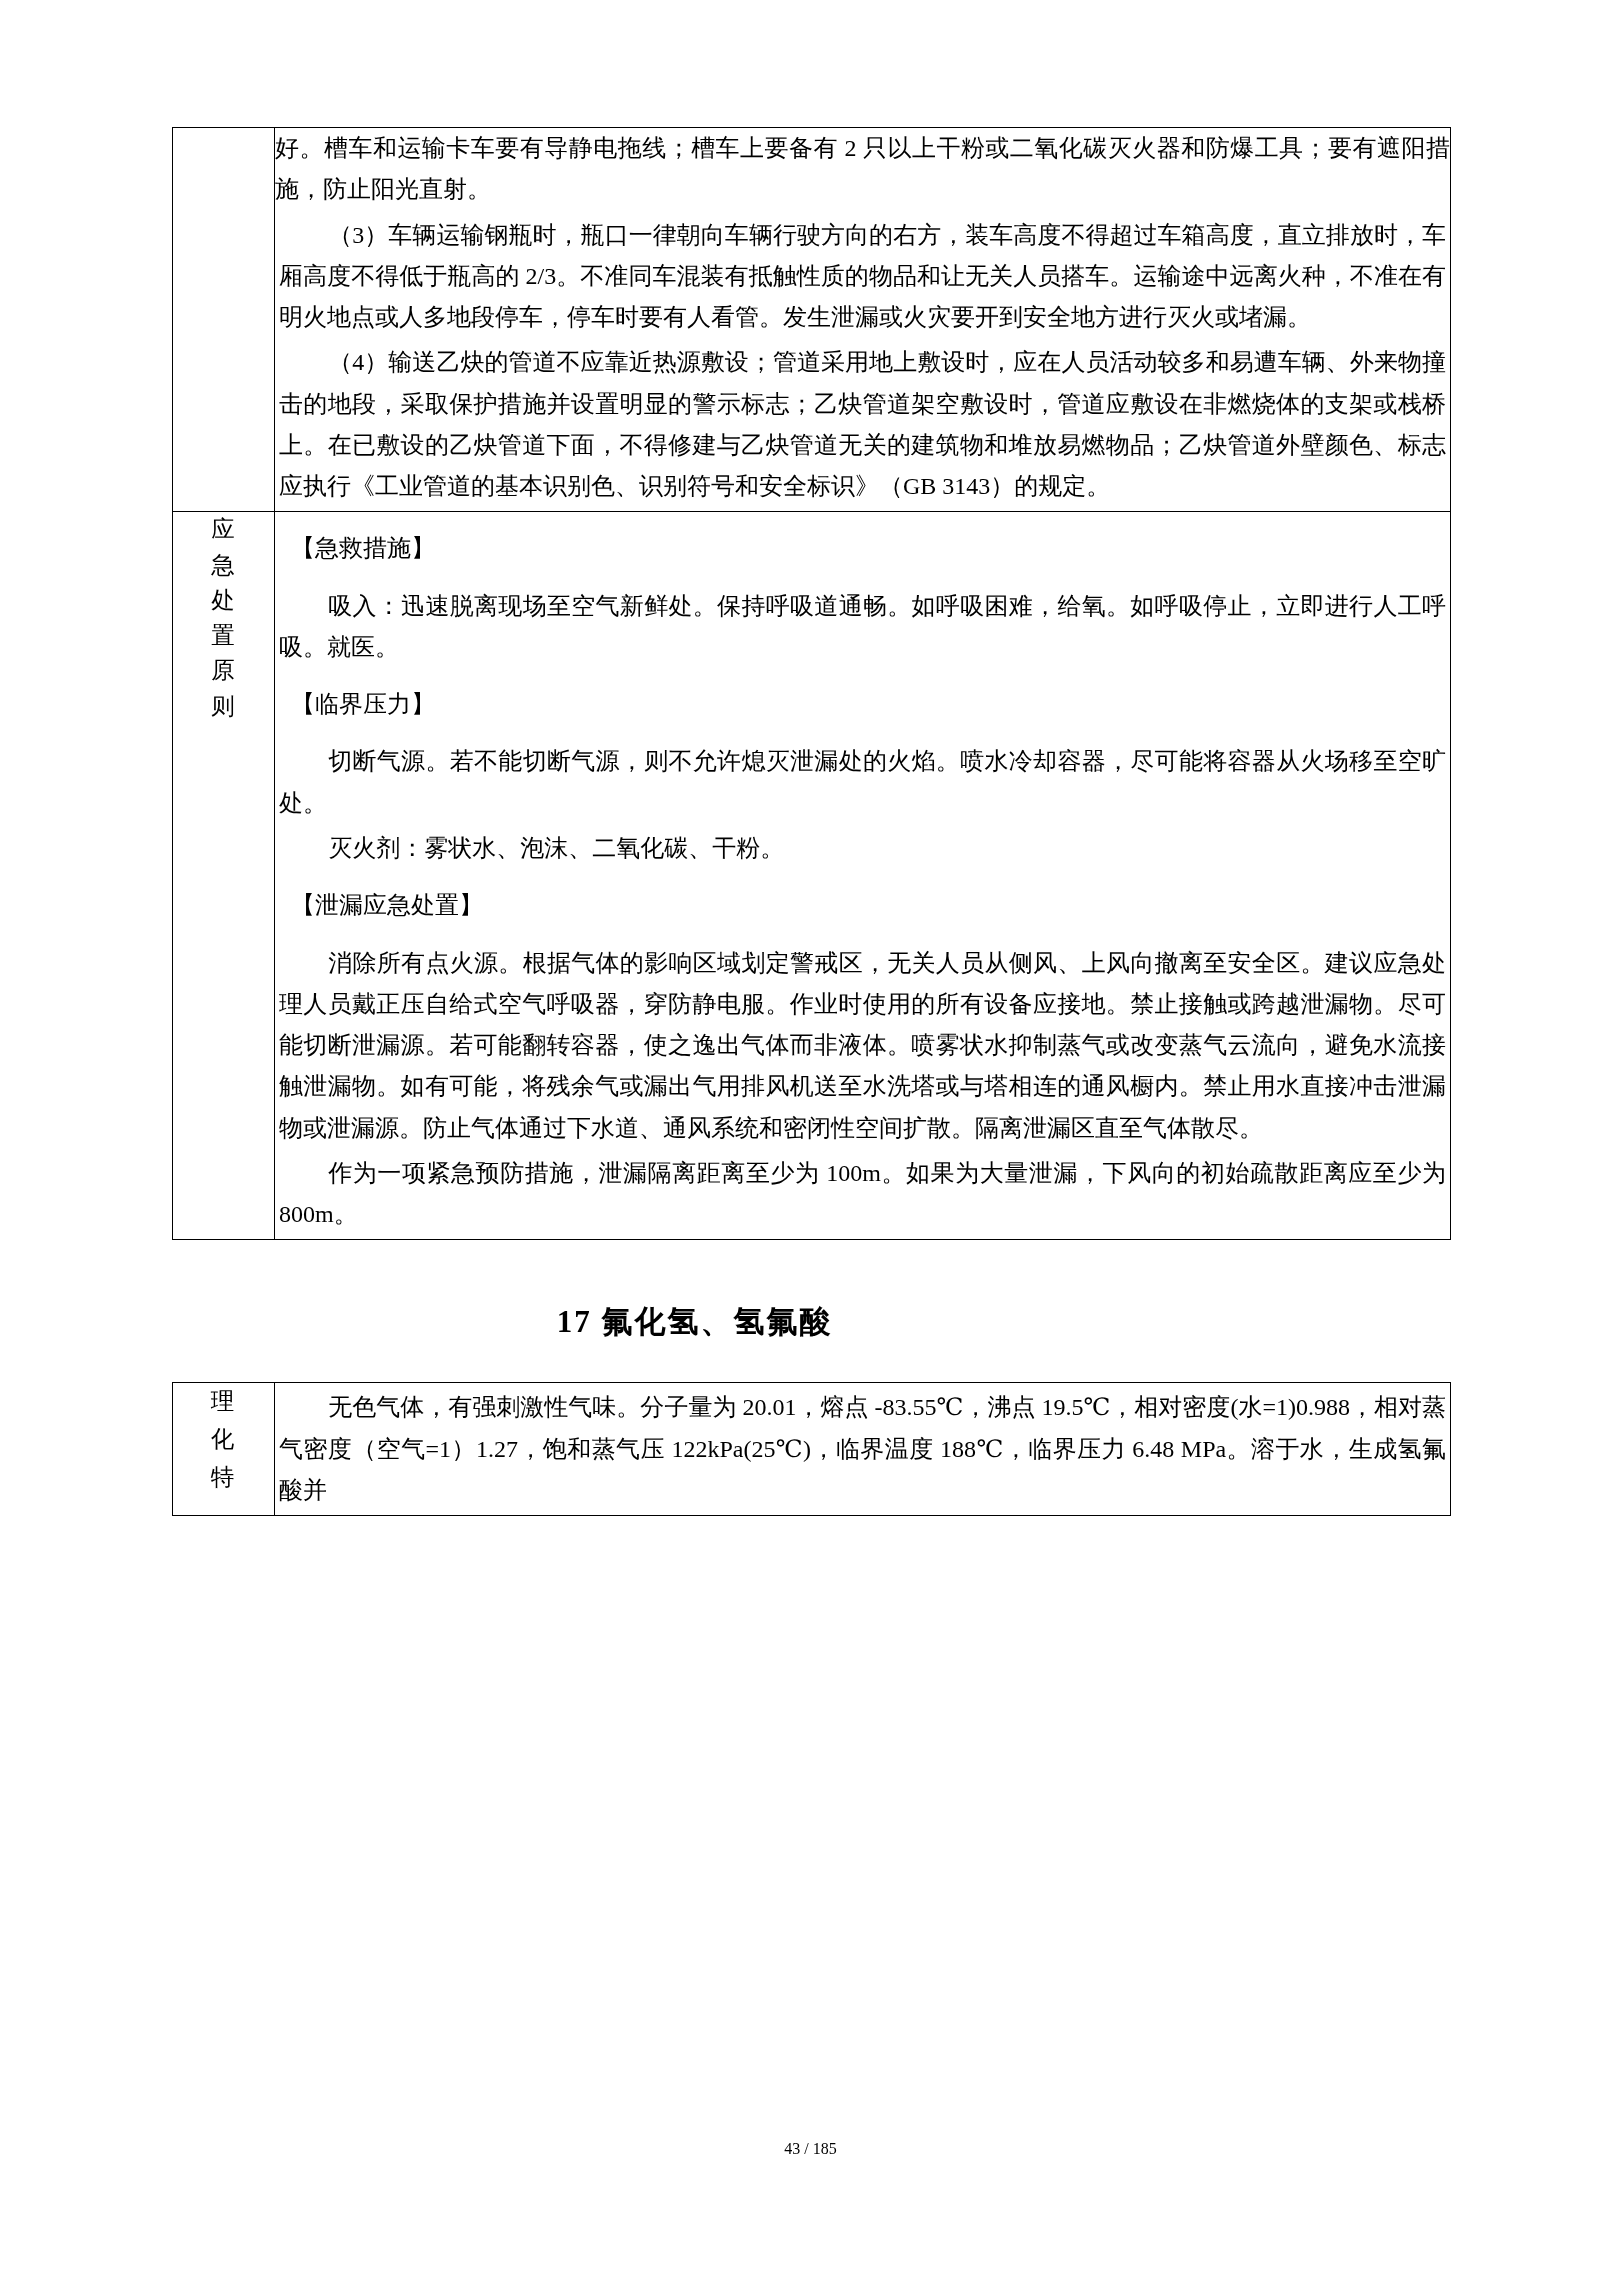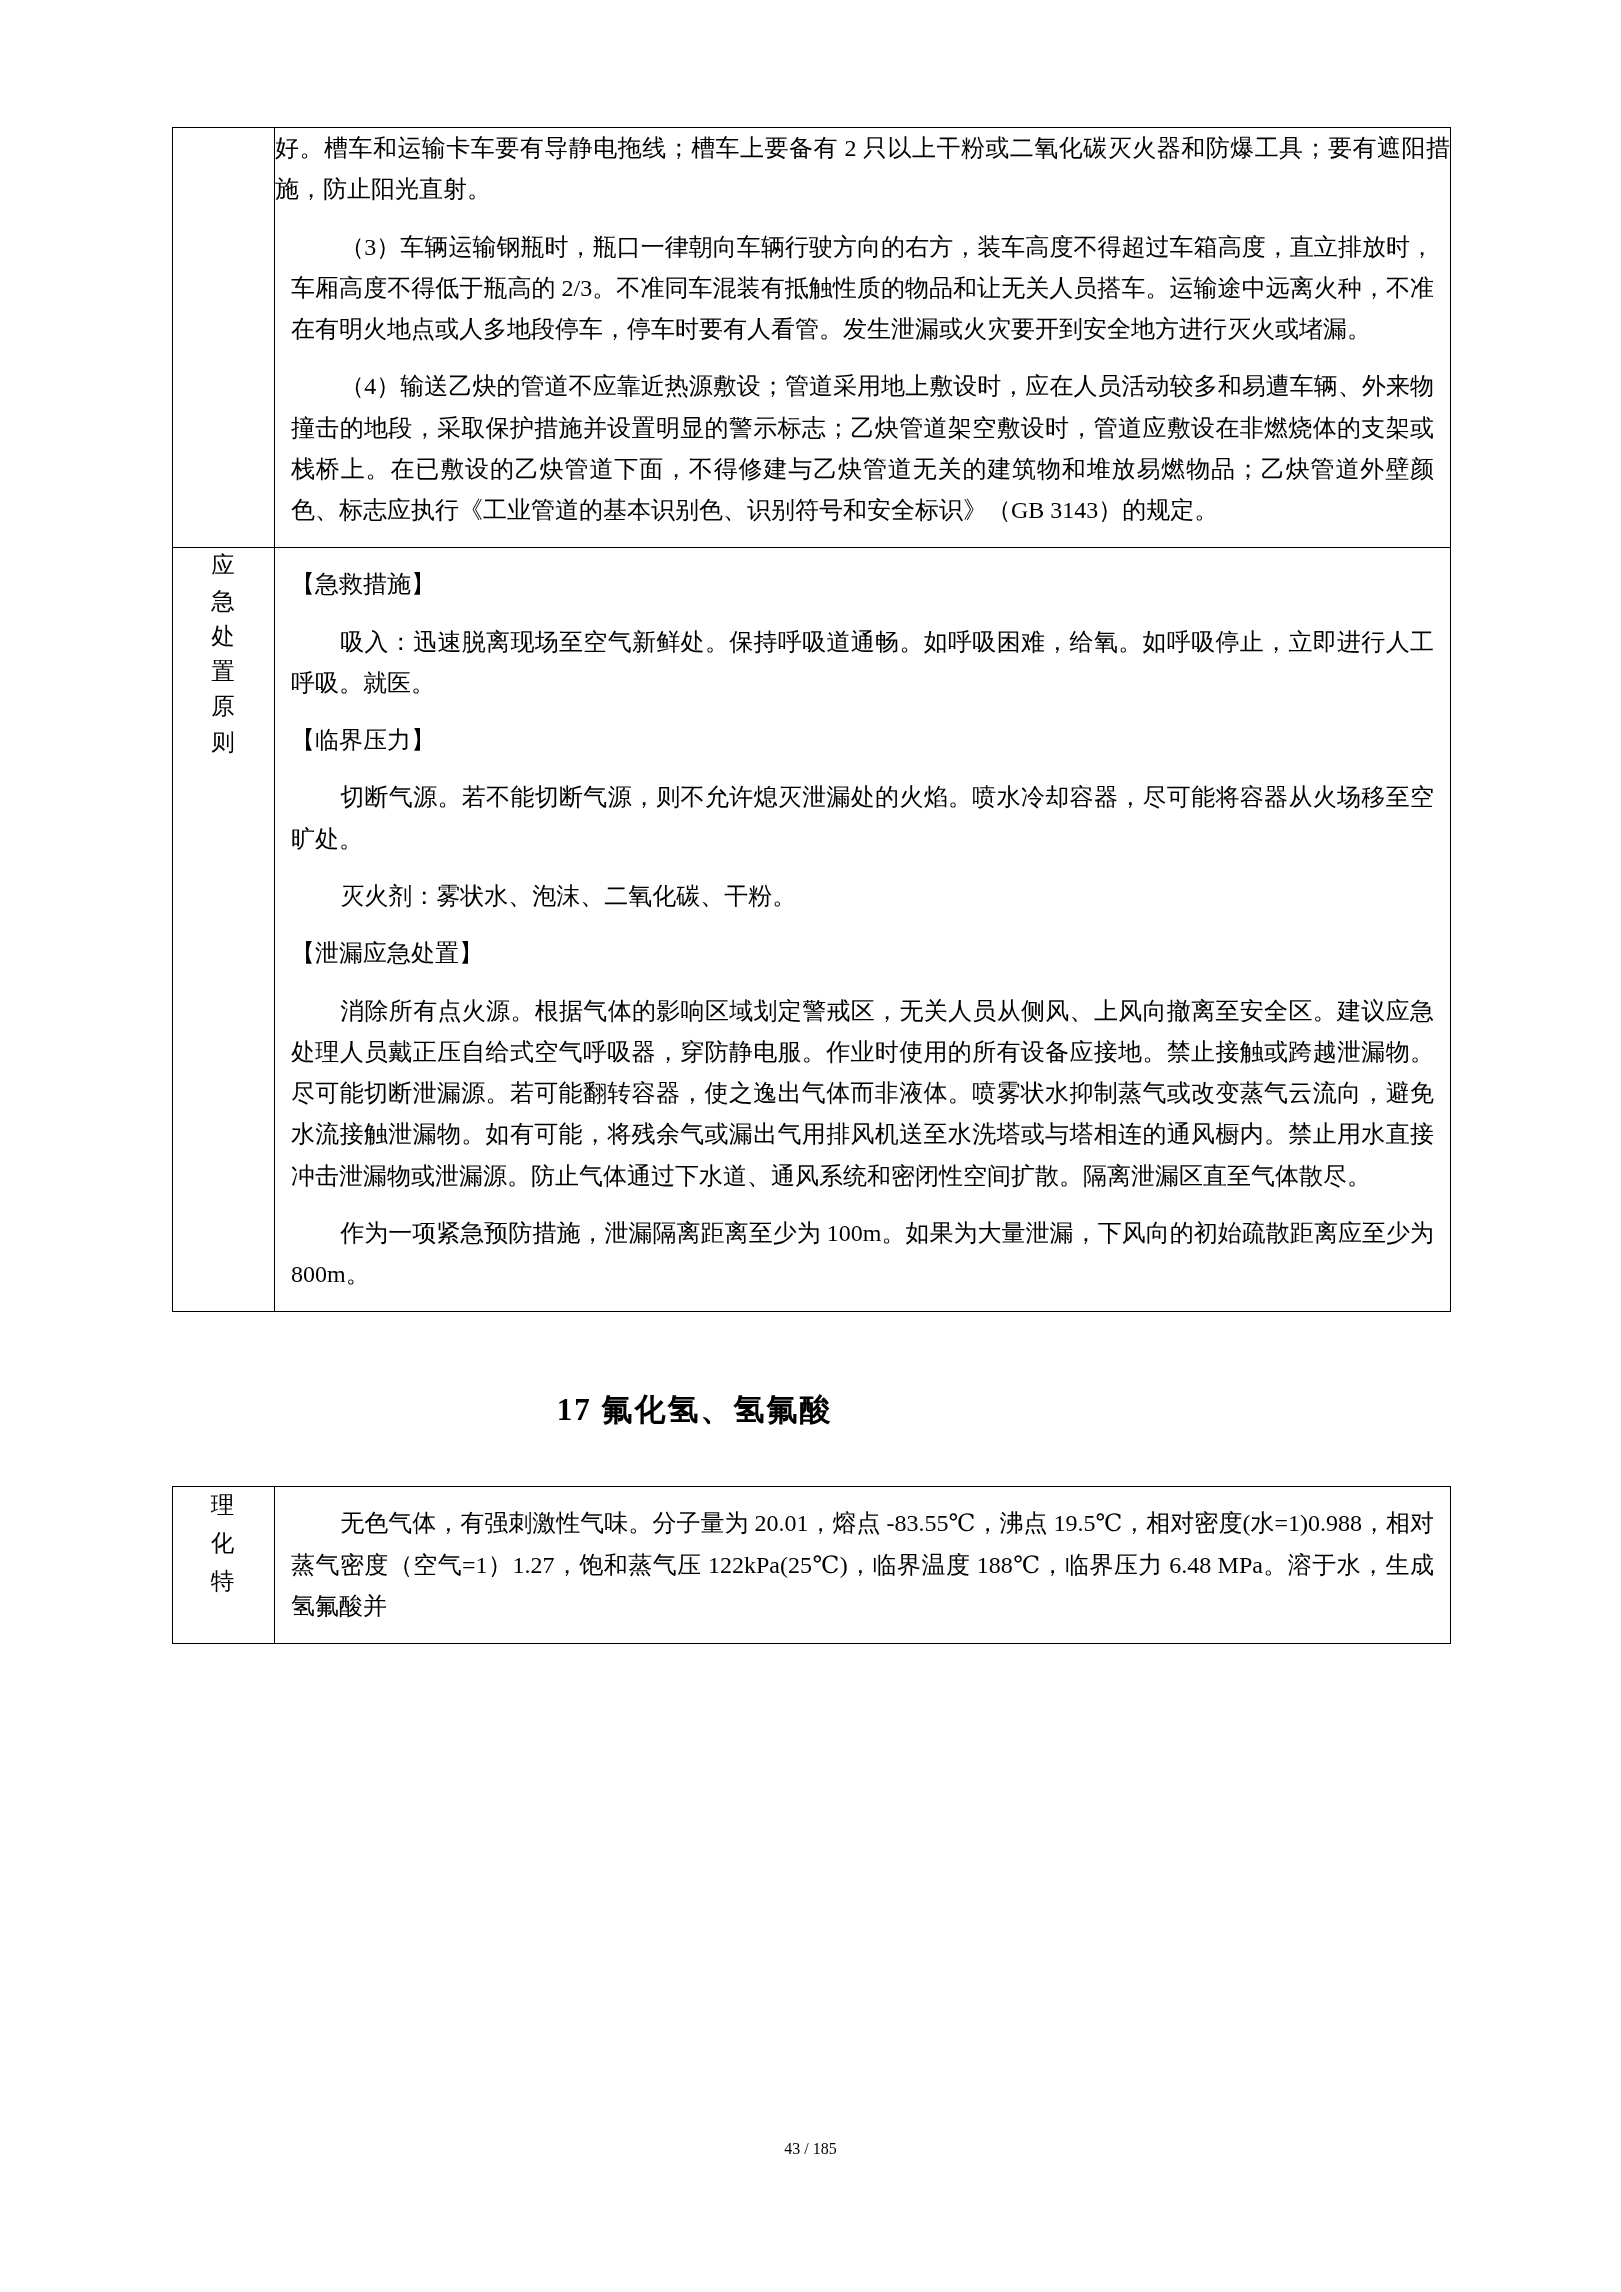--- a/index.html
+++ b/index.html
@@ -46,38 +46,38 @@
     font-size: 24px;
     line-height: 1.72;
     text-align: justify;
     text-justify: inter-ideograph;
   }
   p.para {
     margin: 0;
     text-indent: 0;
   }
   p.indent {
-    margin: 16px;
+    margin: 4px;
     text-indent: 2.05em;
   }
   p.head {
     margin: 16px;
     text-indent: 0;
   }
   .label-vert {
     display: inline-block;
     line-height: 1.5;
   }
   .section-title {
     text-align: center;
     font-size: 31px;
     font-weight: bold;
     font-family: "Liberation Serif", "DejaVu Serif", serif;
     letter-spacing: 2px;
-    margin: 16px;
+    margin: 0;
     padding: 0;
   }
   .gap-before-title {
     height: 61px;
   }
   .gap-after-title {
     height: 39px;
   }
   td.label-cell-small {
     width: 101px;

